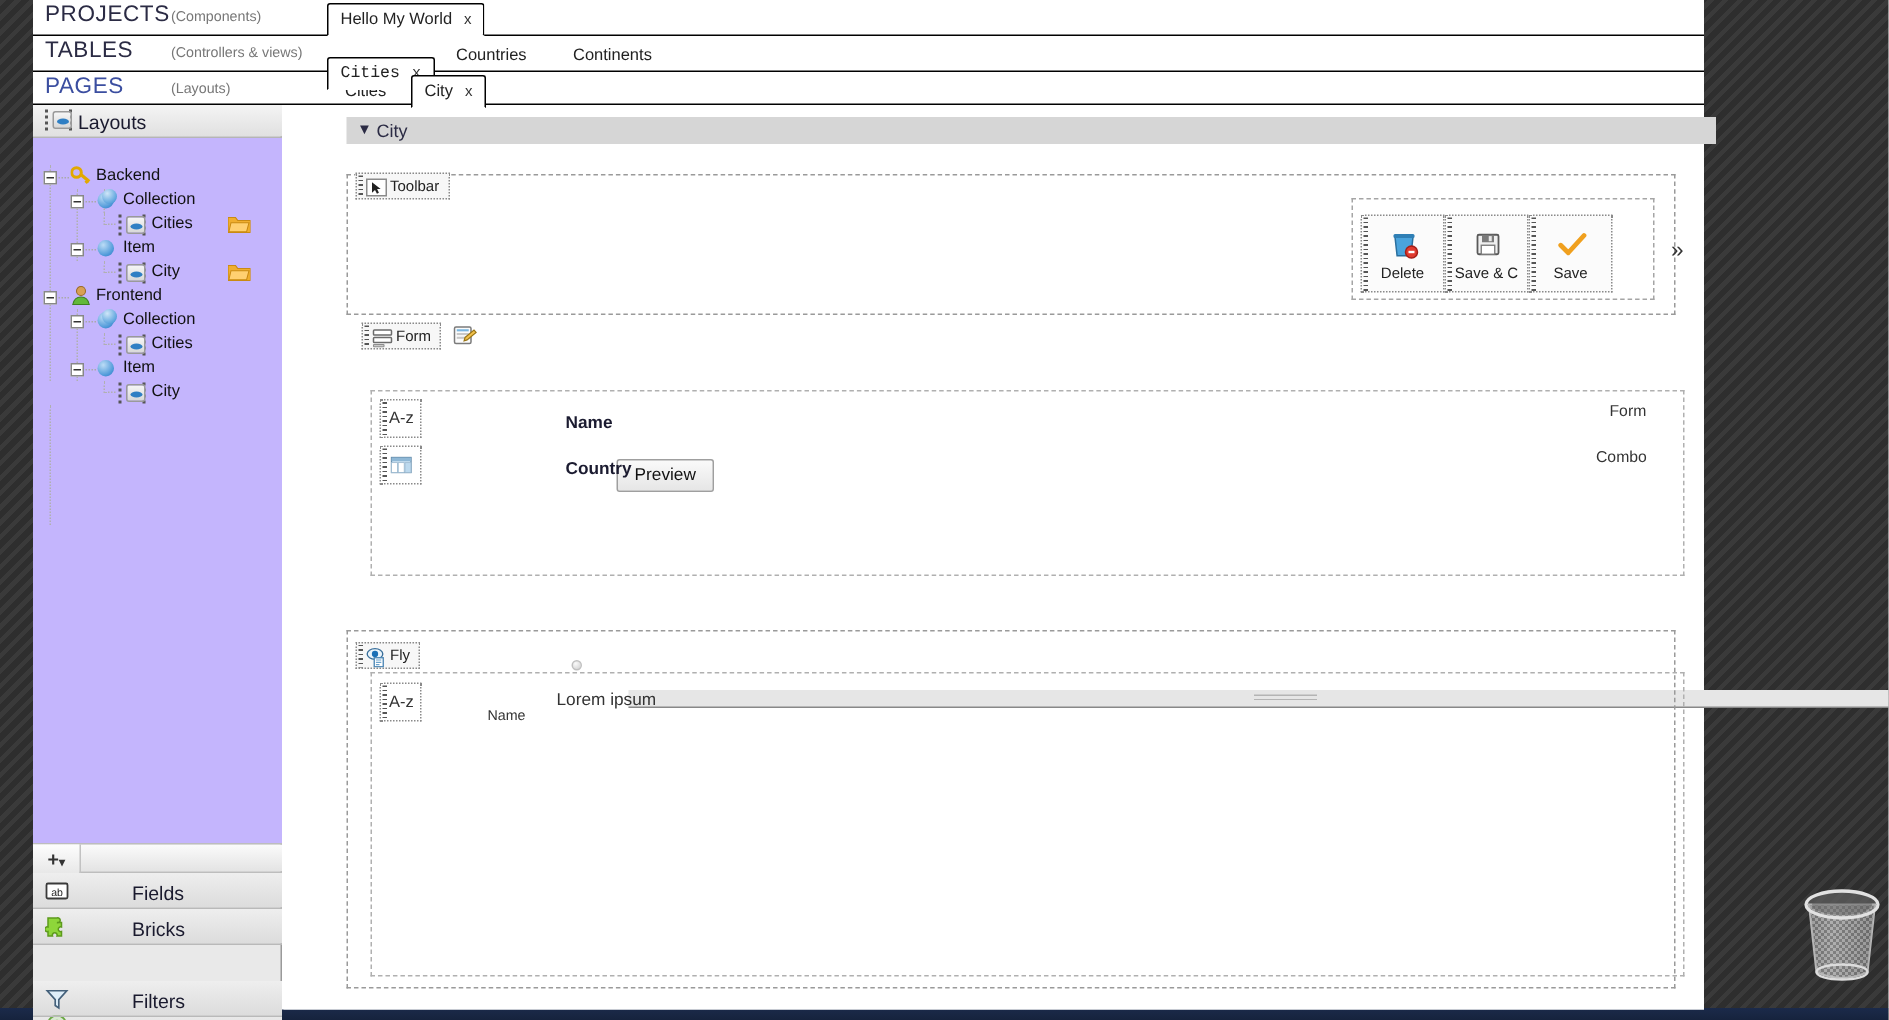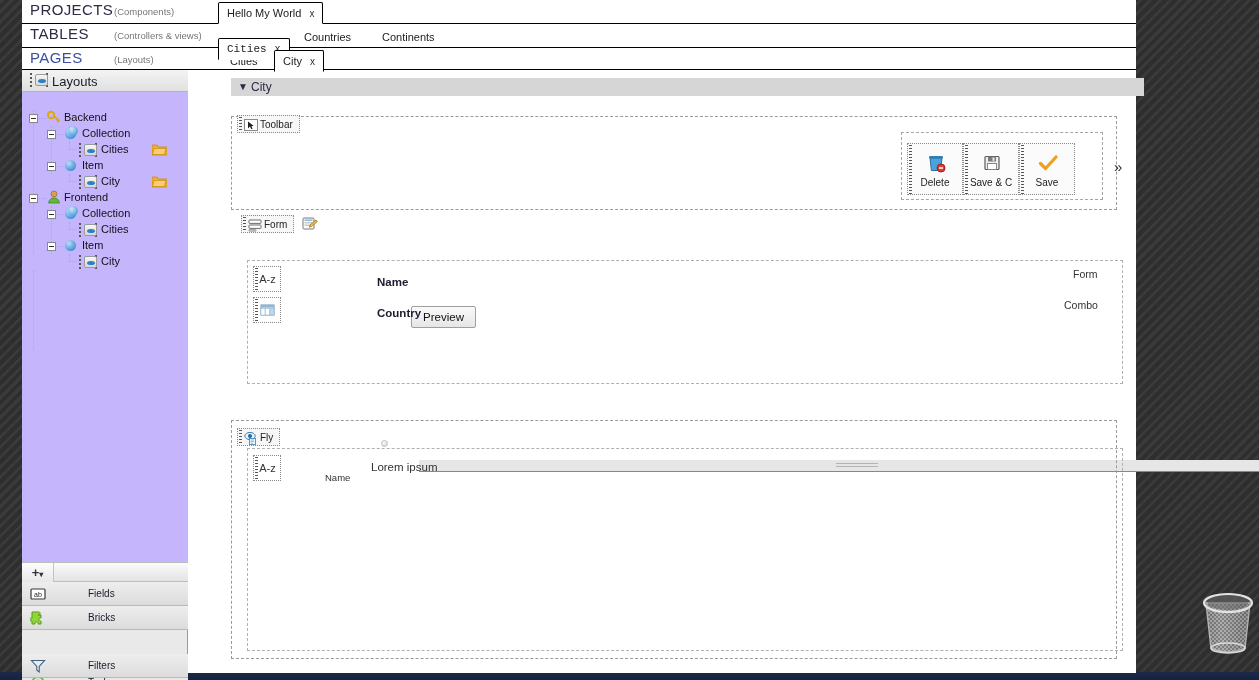--- a/index.html
+++ b/index.html
@@ -165,21 +165,21 @@
     background: linear-gradient(to bottom,#fdfdfd,#e8e8e8);
     border-right: 1px solid #c2c2c2;
     text-align: center; line-height: 19px;
     font-size: 13px; font-weight: bold; color: #333;
   }
   .plist-item {
     position: absolute; left: 0; width: 166px; height: 24px;
     background: linear-gradient(to bottom,#eeeeee,#dcdcdc);
     border-bottom: 1px solid #b9b9b9;
   }
-  .plist-item .lbl { position: absolute; left: 32px; top: 6px; font-size: 10px; padding-left: 34px; }
+  .plist-item .lbl { position: absolute; left: 32px; top: 6px; font-size: 13px; padding-left: 34px; }
   .plist-item .pic { position: absolute; left: 8px; top: 4px; width: 16px; height: 16px; }
 
   
   #canvas {
     position: absolute; left: 167px; top: 70px;
     width: 947px; height: 603px;
     background: #fff;
   }
   #page-header {
     position: absolute; left: 42px; top: 8px;

